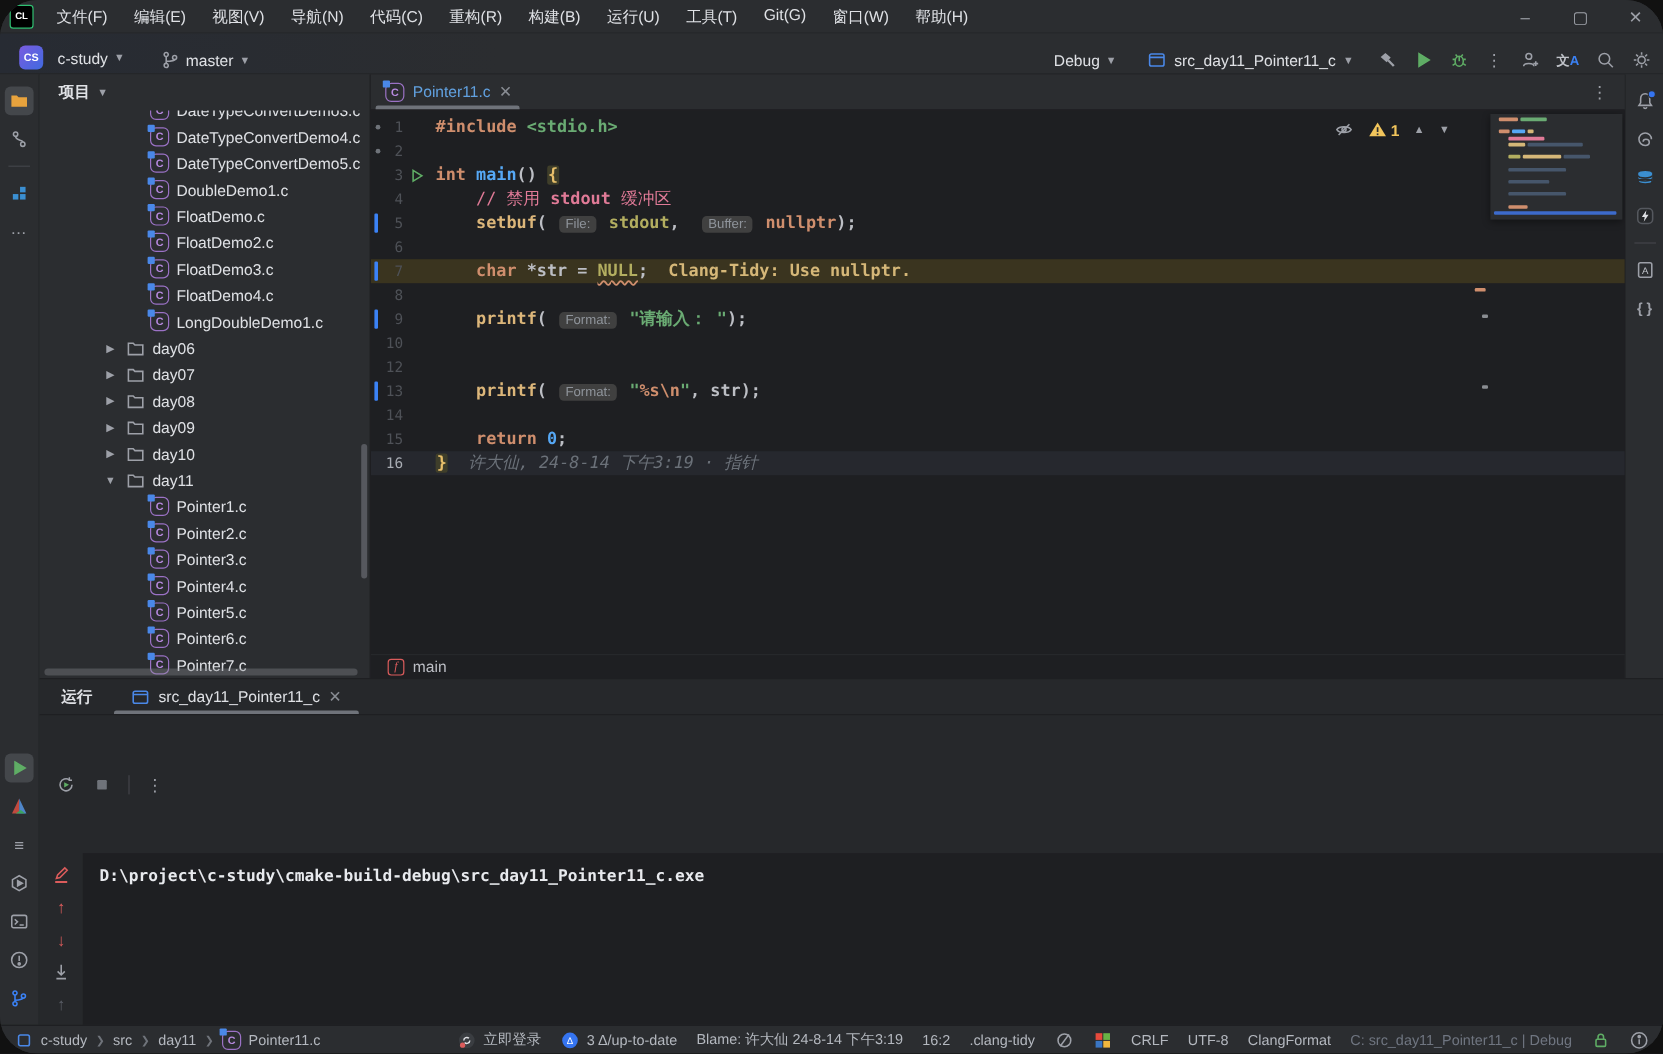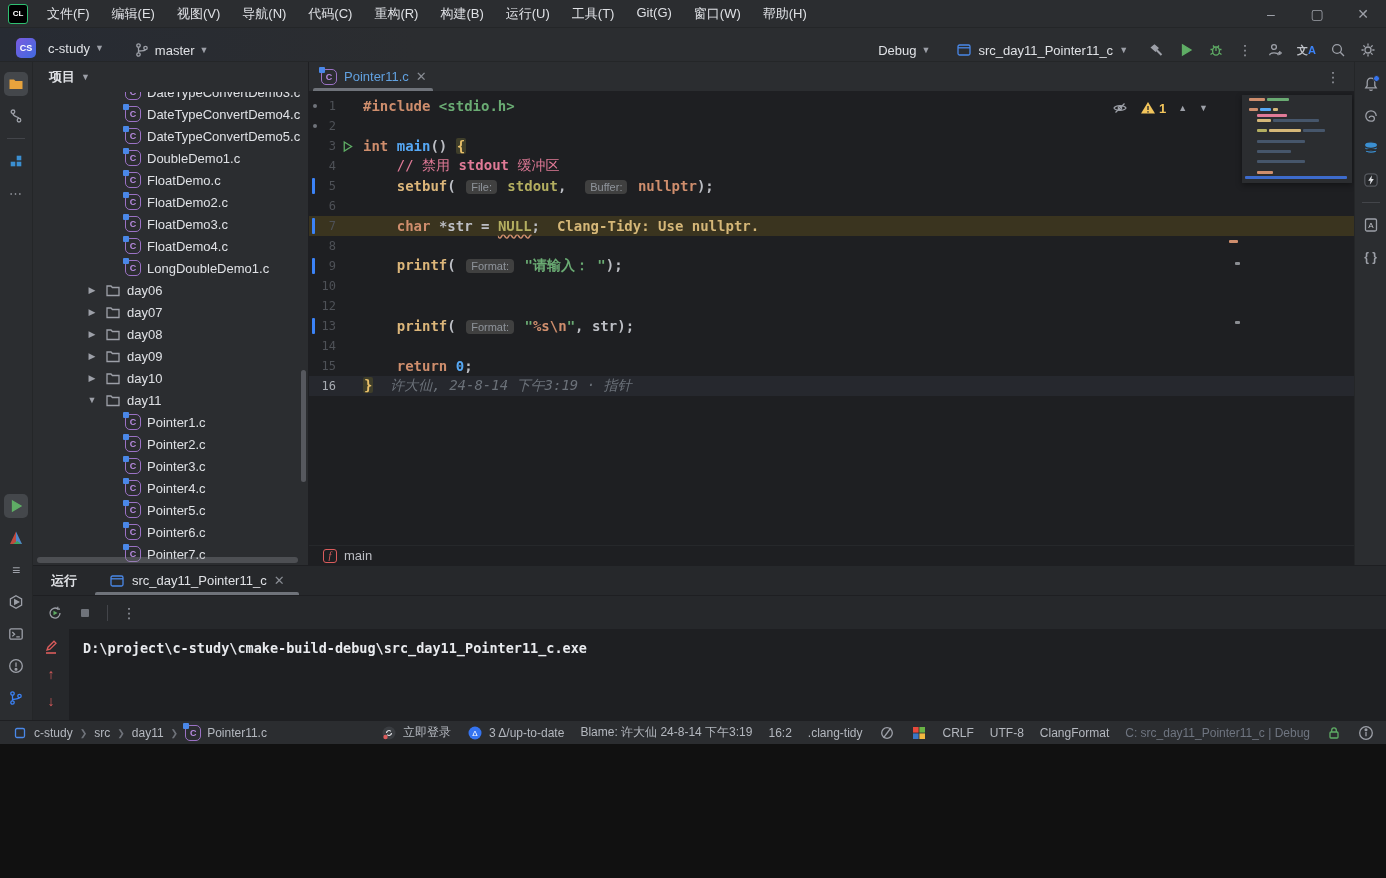--- a/index.html
+++ b/index.html
@@ -1,19 +1,19 @@
 <!DOCTYPE html>
 <html><head>
 <meta charset="utf-8">
 <style>
   * { margin:0; padding:0; box-sizing:border-box; }
   html,body { background:#111; }
-  .app{ width:1386px; height:744px; position:relative; display:flex; flex-direction:column;
+  .app{ width:1386px; height:878px; position:relative; display:flex; flex-direction:column;
         font-family:"Liberation Sans",sans-serif; color:#dfe1e5; background:#2b2d30; overflow:hidden;
-        font-size:13px; user-select:none;}
+        font-size:13px; user-select:none;border-radius:31px;}
 
   
   .titlebar{ height:28px; display:flex; align-items:center; background:#2b2d30; border-bottom:1px solid #242628; flex:none;}
   .cl-logo{ width:20px;height:20px; margin:0 10px 0 8px; background:#000; border:1px solid #2fbf71; border-radius:3px;
             display:flex;align-items:center;justify-content:center; font-size:8px;font-weight:bold;color:#fff;}
   .menus{ display:flex; gap:4px;}
   .menu-item{ padding:3px 9px; border-radius:4px; color:#dfe1e5;}
   .win-controls{ margin-left:auto; display:flex; height:100%;}
   .win-btn{ width:46px; display:flex;align-items:center;justify-content:center; color:#9da0a8; font-size:14px;}
 
@@ -91,21 +91,21 @@
   .warncount{ color:#f2c55c; font-weight:bold; margin-left:3px;}
   .minimap{ position:absolute; top:3px; right:2px; width:110px; height:88px; background:#2b2d30; box-shadow:0 2px 6px rgba(0,0,0,.4); padding:2px 3px;}
   .mrow{ height:5.2px; display:flex; align-items:center; gap:2px;}
   .mbar{ height:3px; border-radius:1px;}
   .stripemark{ position:absolute;}
   .breadcrumb{ height:20px; flex:none; display:flex; align-items:center; gap:7px; padding-left:14px; background:#1e1f22; border-top:1px solid #26282b; color:#bcbec4;}
   .f-ico{ width:14px;height:14px;border:1.3px solid #db5c5c;border-radius:3px;color:#db5c5c;
           font-family:"Liberation Serif",serif;font-style:italic;font-size:10px;display:flex;align-items:center;justify-content:center;}
 
   
-  .runpanel{ flex:1; display:flex; flex-direction:column; min-height:0; background:#26282b; border-top:1px solid #1e1f22;}
+  .runpanel{ flex:1; display:flex; flex-direction:column; min-height:0; background:#26282b; border-top:1px solid #1e1f22;gap:41px;}
   .run-tabs{ height:30px; flex:none; display:flex; align-items:center; padding-left:18px; gap:26px; border-bottom:1px solid #1e1f22;}
   .run-title{ font-weight:bold;}
   .rtab{ height:100%; display:flex; align-items:center; gap:7px; position:relative; padding:0 6px;}
   .rtab .underline{ position:absolute; left:-8px; right:-8px; bottom:0; height:3px; background:#6f737a; border-radius:2px 2px 0 0;}
   .run-toolbar{ height:33px; flex:none; display:flex; align-items:center; gap:14px; padding-left:14px;}
   .vdiv{ width:1px; height:16px; background:#43454a;}
   .run-body{ flex:1; display:flex; min-height:0;}
   .con-gutter{ width:36px; flex:none; display:flex; flex-direction:column; align-items:center; padding:10px 0 6px; gap:11px;}
   .cg-ico{ width:18px;height:18px; display:flex;align-items:center;justify-content:center; font-size:13px; color:#9da0a8; border-radius:4px;}
   .cg-red{ color:#db5c5c;}

